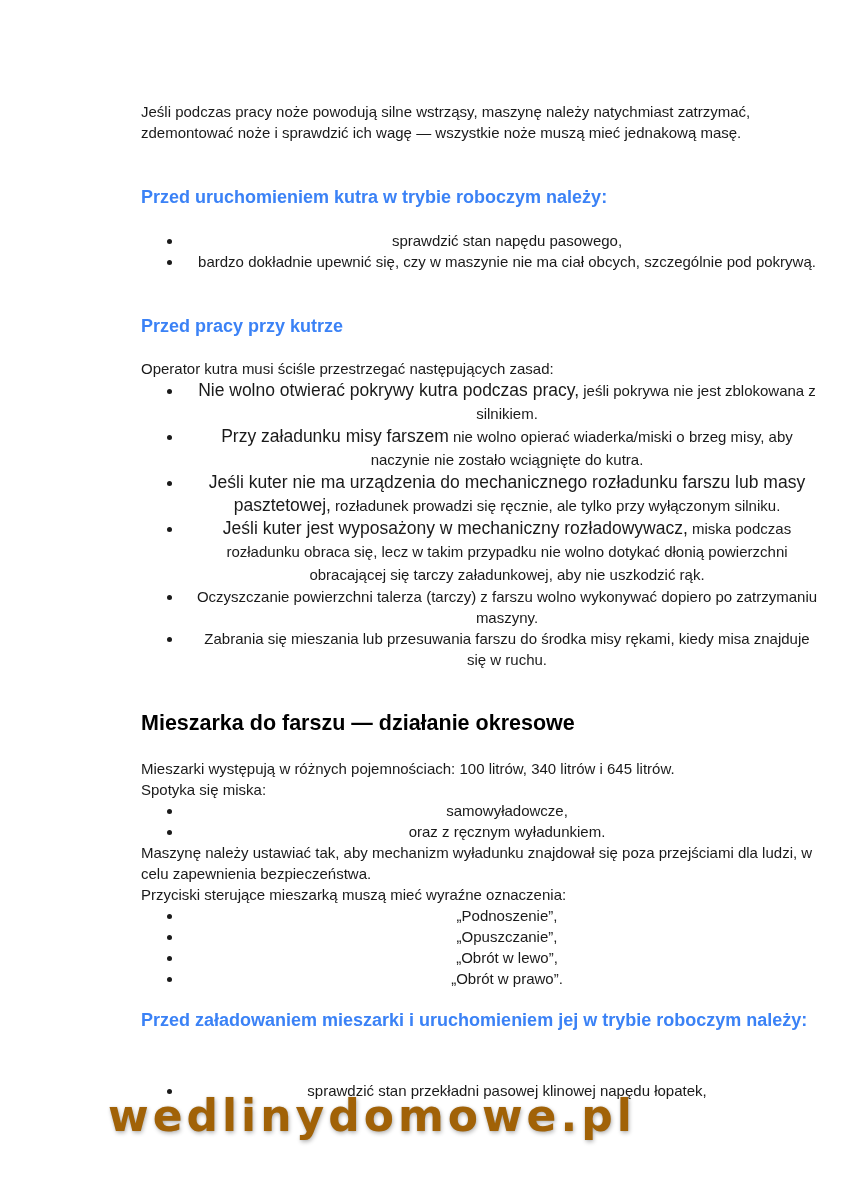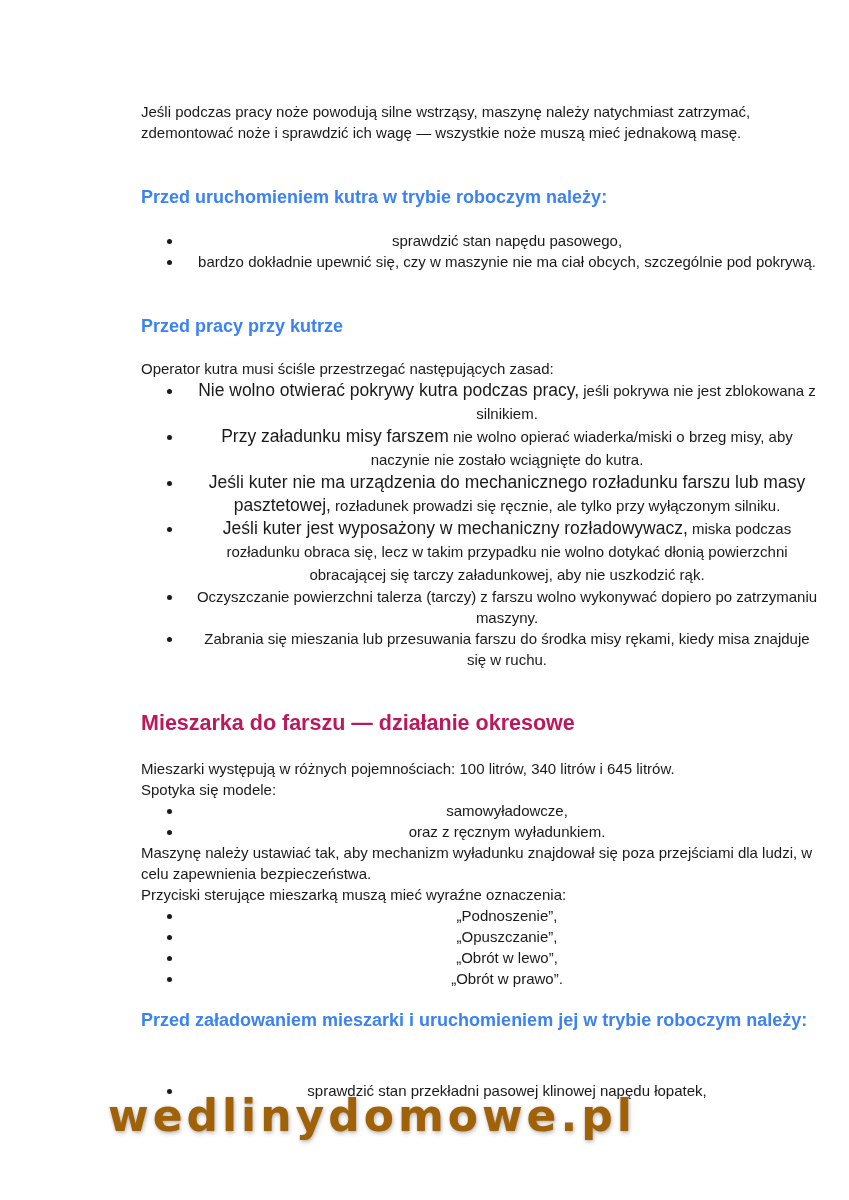--- a/index.html
+++ b/index.html
@@ -1,21 +1,21 @@
 <!DOCTYPE html>
 <html><head>
 <meta charset="utf-8">
 <style>
   html, body { margin:0; padding:0; background:#ffffff; }
   body { width:849px; height:1200px; position:relative; overflow:hidden;
          font-family:"Liberation Sans", "DejaVu Sans", sans-serif; color:#1a1a1a; }
   .blk { position:absolute; left:101px; width:680px;margin-left:40px; }
   .p { font-size:15px; line-height:21px; margin:0; }
   .h2 { font-size:18px; font-weight:bold; line-height:24px; margin:0; color:#3b82f6; }
-  .h1 { font-size:21.5px; font-weight:bold; line-height:28px; margin:0; color:#be185d; }
+  .h1 { font-size:21.5px; font-weight:bold; line-height:28px; margin:0; color:#000000; }
   ul.b { list-style:none; margin:0; padding:0; }
   ul.b li { position:relative; padding-left:52px; font-size:15px; line-height:21px;text-align:center; }
   ul.b li::before { content:""; position:absolute; left:26px; top:9px; width:5px; height:5px;
                     border-radius:50%; background:#1a1a1a; }
   ul.b li.big { line-height:23px; }
   ul.b li.big::before { top:10px; }
   .lead { font-size:17.5px; }
   .watermark { position:absolute; left:108px; top:1090px; font-size:44px; font-weight:bold;
                color:#a16207; letter-spacing:4px; font-family:"DejaVu Sans", sans-serif;
                text-shadow: 1px 2px 4px rgba(0,0,0,0.28), 0 0 2px rgba(0,0,0,0.12); }
@@ -62,21 +62,21 @@
       <span>Zabrania się mieszania lub przesuwania farszu do środka misy rękami, kiedy misa znajduje się w ruchu.</span>
     </li>
   </ul>
 </div>
 
 <div class="blk" style="top:709px;">
   <h1 class="h1">Mieszarka do farszu — działanie okresowe</h1>
 </div>
 <div class="blk" style="top:758px;">
   <p class="p">Mieszarki występują w różnych pojemnościach: 100 litrów, 340 litrów i 645 litrów.</p>
-  <p class="p">Spotyka się modele:</p>
+  <p class="p">Spotyka się miska:</p>
   <ul class="b">
     <li>samowyładowcze,</li>
     <li>oraz z ręcznym wyładunkiem.</li>
   </ul>
   <p class="p">Maszynę należy ustawiać tak, aby mechanizm wyładunku znajdował się poza przejściami dla ludzi, w celu zapewnienia bezpieczeństwa.</p>
   <p class="p">Przyciski sterujące mieszarką muszą mieć wyraźne oznaczenia:</p>
   <ul class="b">
     <li>„Podnoszenie”,</li>
     <li>„Opuszczanie”,</li>
     <li>„Obrót w lewo”,</li>

